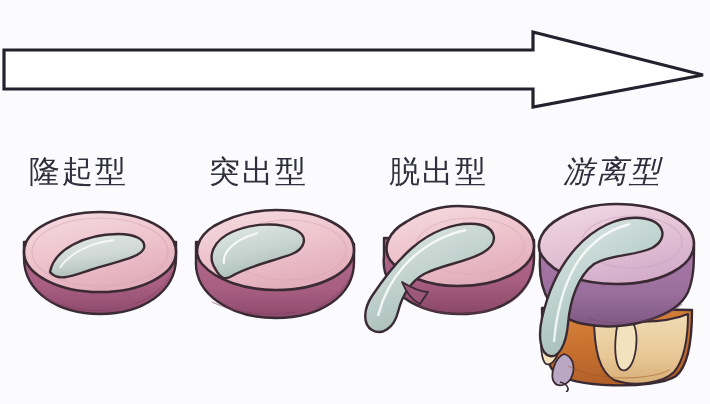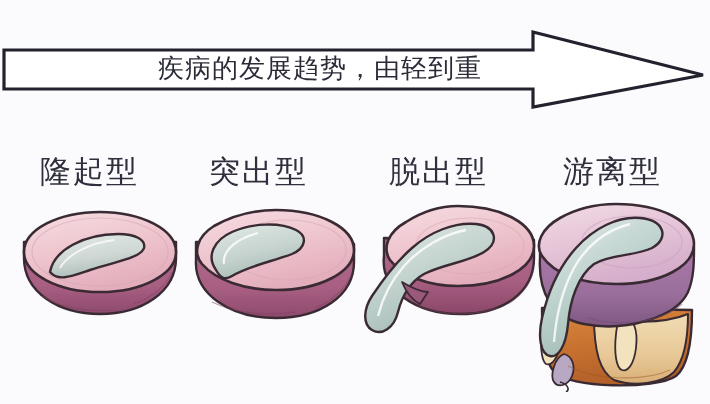--- a/index.html
+++ b/index.html
@@ -42,24 +42,24 @@
   }
   .stage-label {
     position: absolute;
     font-size: 31px;
     line-height: 34px;
     color: #2f2f3d;
     letter-spacing: 2px;
     white-space: nowrap;
     font-family: "Liberation Serif", "DejaVu Serif", serif;
   }
-  .label-0 { left: 40px;  top: 155px; }
+  .label-0 { left: 29px;  top: 155px; }
   .label-1 { left: 209px; top: 155px; }
   .label-2 { left: 389px; top: 155px; }
-  .label-3 { left: 563px; top: 155px; }
+  .label-3 { left: 563px; top: 155px; font-style: italic; }
 
   .figure {
     position: absolute;
   }
   .fig-0 { left: 14px;  top: 200px; width: 172px; height: 130px; }
   .fig-1 { left: 188px; top: 198px; width: 175px; height: 140px; }
   .fig-2 { left: 358px; top: 196px; width: 185px; height: 152px; }
   .fig-3 { left: 524px; top: 196px; width: 186px; height: 196px; }
 
   .figure svg { display: block; width: 100%; height: 100%; }
@@ -67,21 +67,20 @@
 </head>
 <body>
 
 <div id="stage">
 
   <div class="arrow-banner">
     <svg viewBox="0 0 710 95" preserveAspectRatio="none">
       <path d="M 4 28 L 533 28 L 533 10 L 703 53 L 533 85 L 533 67 L 4 67 Z" fill="#ffffff" stroke="#22222e" stroke-width="3.2" stroke-linejoin="miter"></path>
     </svg>
   </div>
-  <div class="arrow-text">疾病的发展趋势，由轻到重</div>
 
   <div class="stage-label label-0">隆起型</div>
   <div class="stage-label label-2">脱出型</div>
   <div class="stage-label label-1">突出型</div>
   <div class="stage-label label-3">游离型</div>
 
   <div class="figure fig-0">
     <svg viewBox="0 0 172 130">
       <defs>
         <linearGradient id="g0top" x1="0" y1="0" x2="0.4" y2="1">

